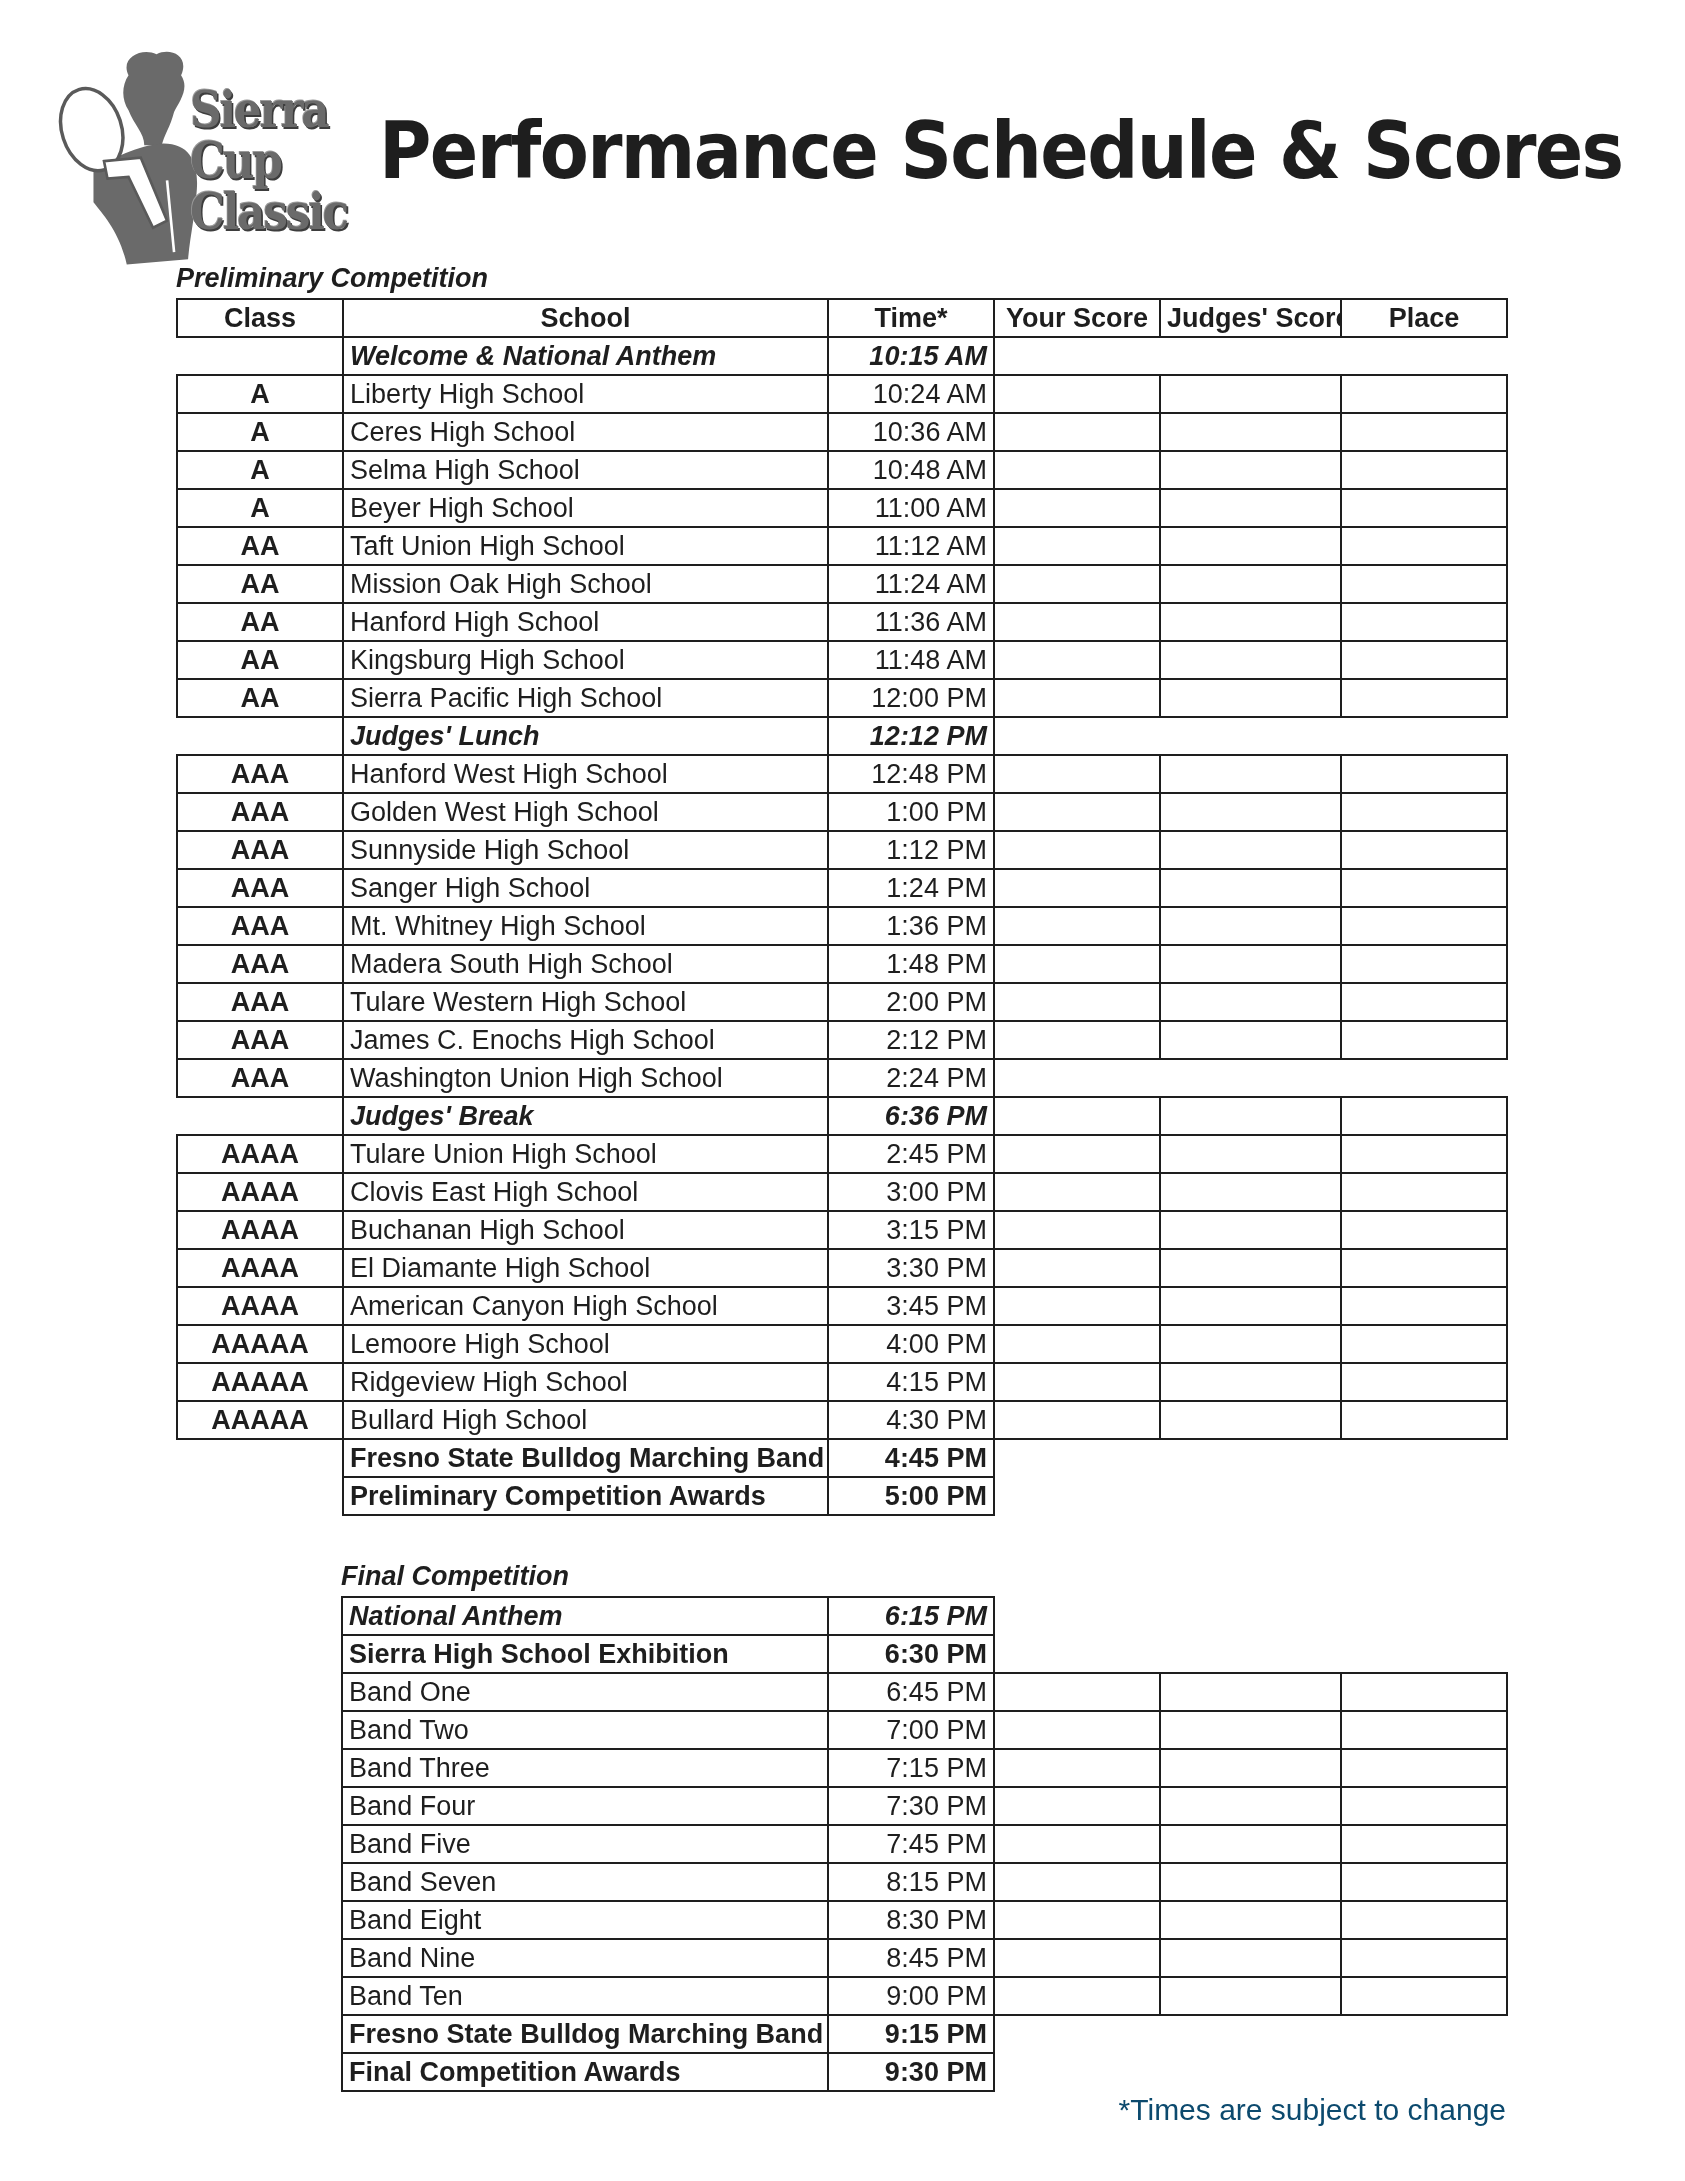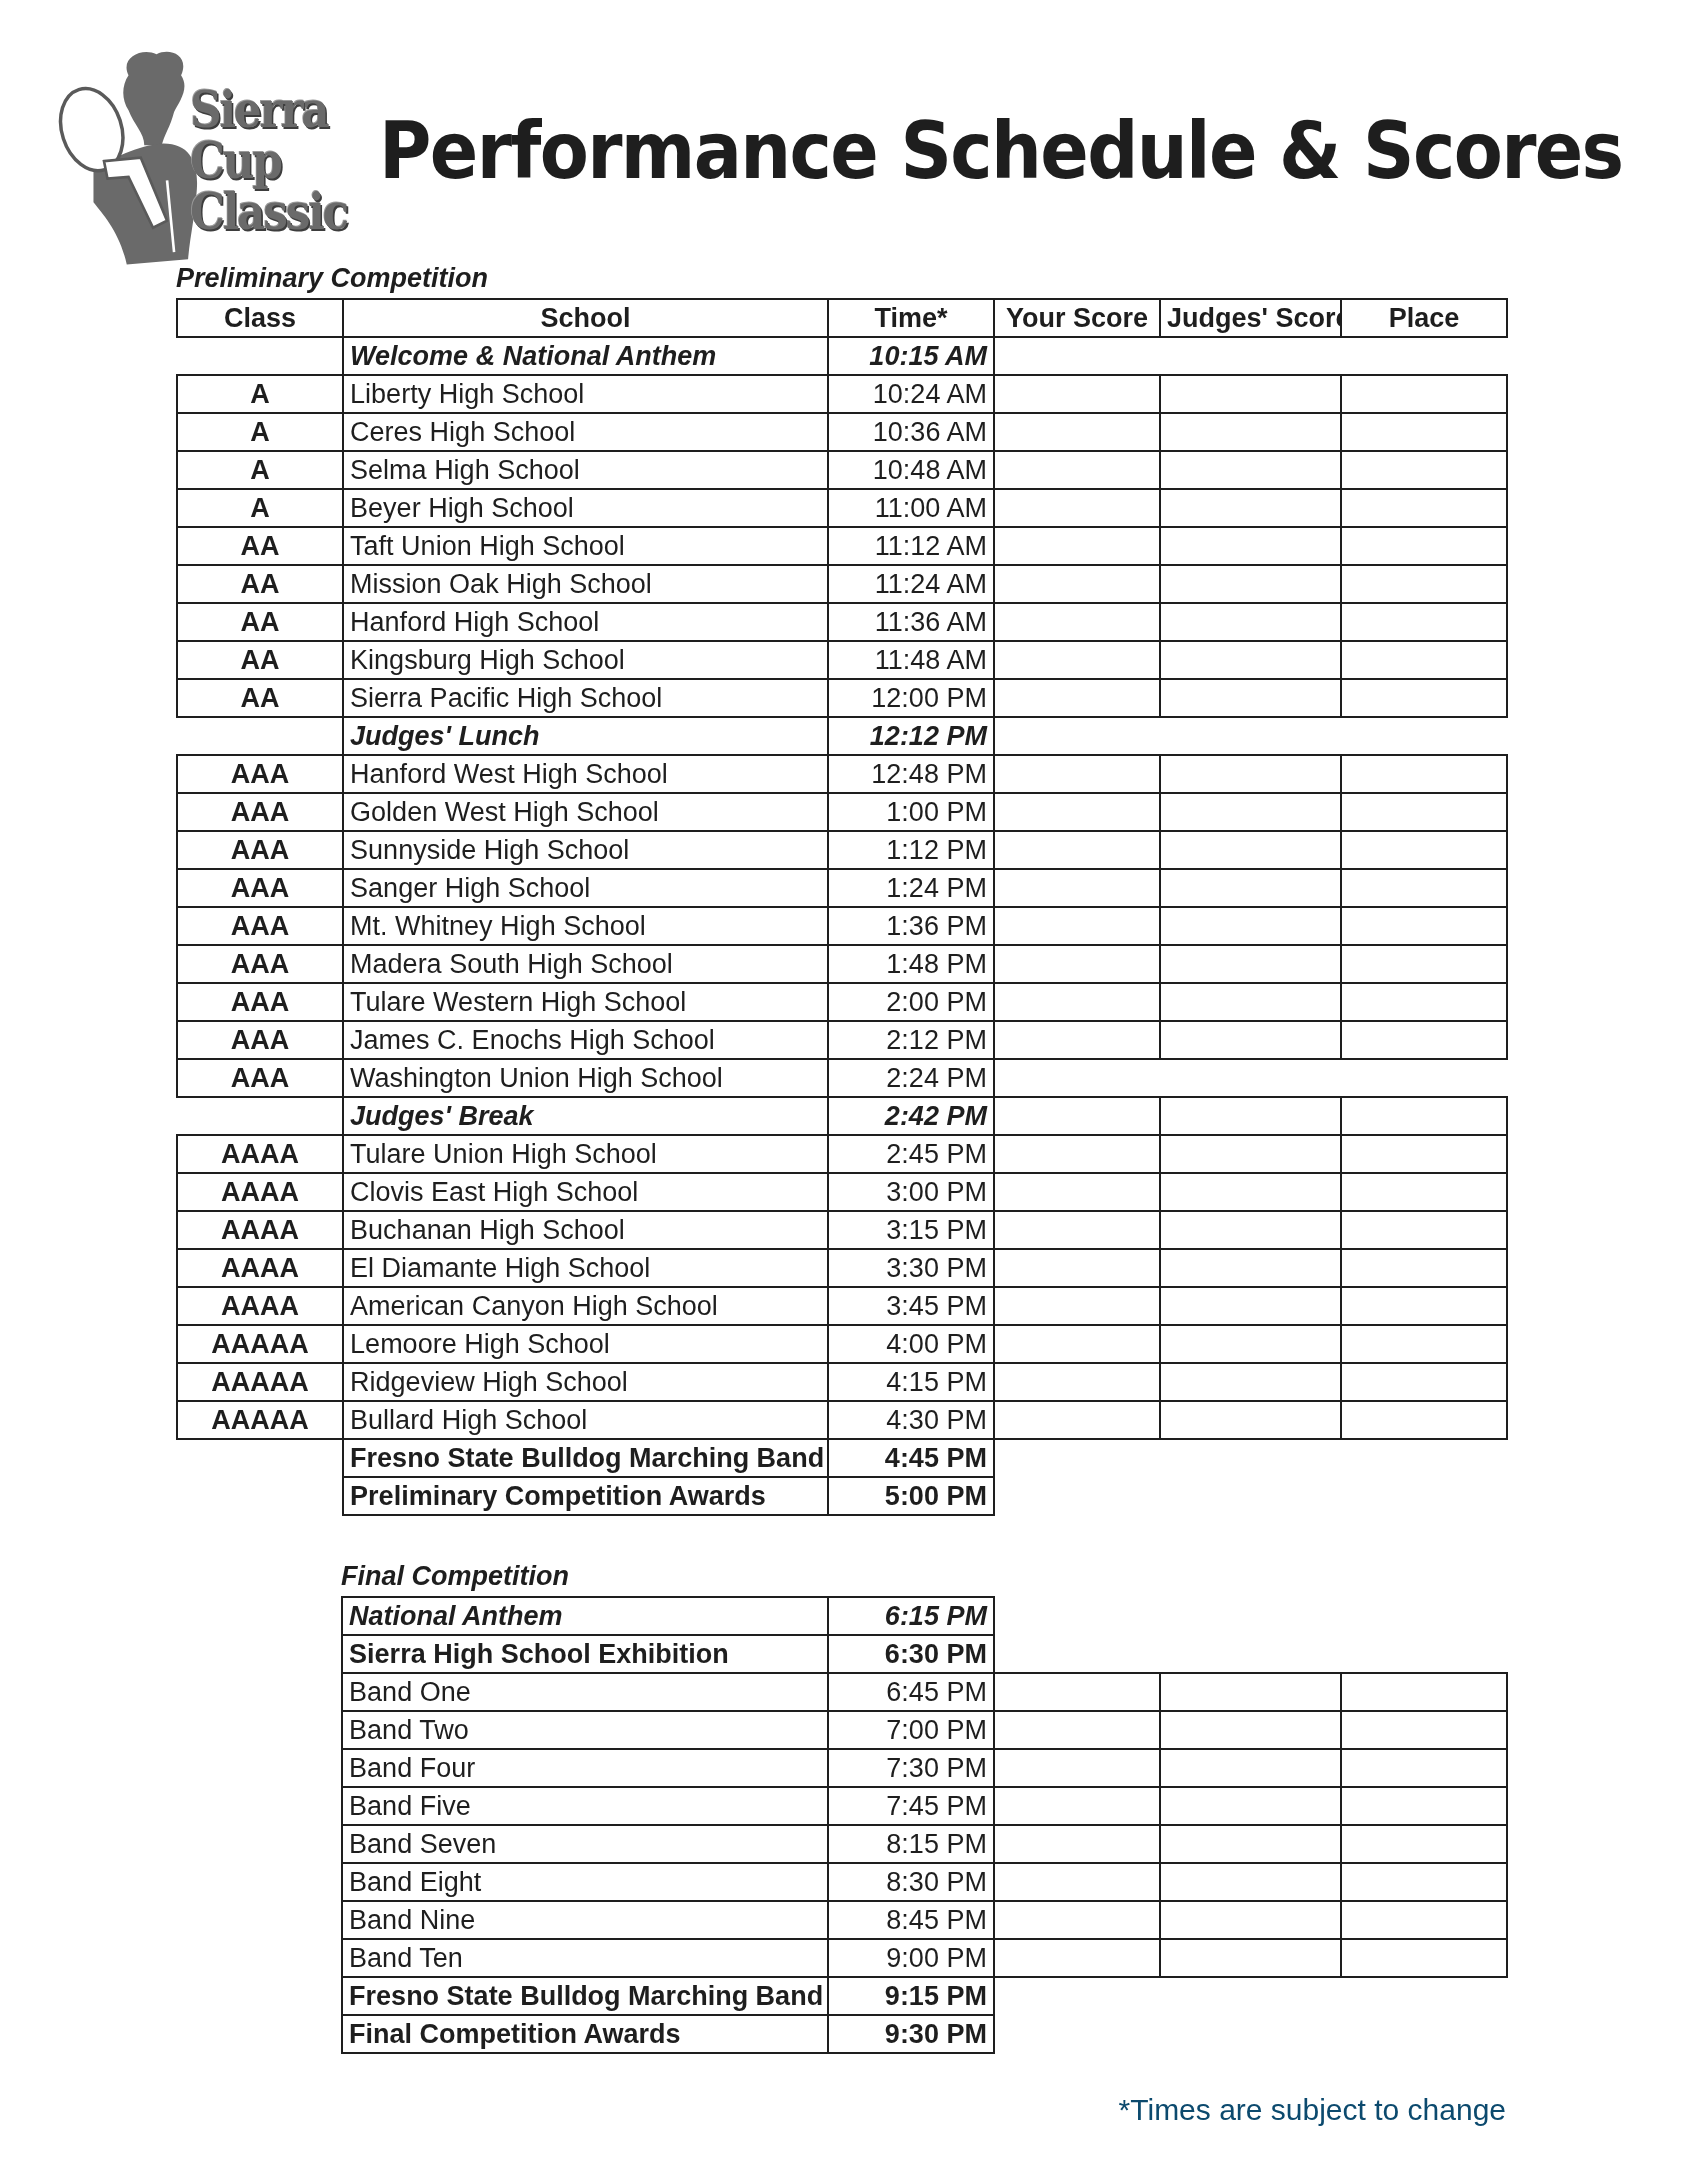--- a/index.html
+++ b/index.html
@@ -231,21 +231,21 @@
       </tr>
       <tr class="band">
         <td class="cls b">AAA</td>
         <td class="school b">Washington Union High School</td>
         <td class="time b">2:24 PM</td>
         <td class="none" colspan="3"></td>
       </tr>
       <tr class="event">
         <td class="cls none"></td>
         <td class="school b">Judges' Break</td>
-        <td class="time b">2:42 PM</td>
+        <td class="time b">6:36 PM</td>
         <td class="score"></td>
         <td class="score"></td>
         <td class="score"></td>
       </tr>
       <tr class="band">
         <td class="cls b">AAAA</td>
         <td class="school b">Tulare Union High School</td>
         <td class="time b">2:45 PM</td>
         <td class="score"></td>
         <td class="score"></td>
@@ -351,20 +351,27 @@
         <td class="score"></td>
       </tr>
       <tr class="band">
         <td class="school b">Band Two</td>
         <td class="time b">7:00 PM</td>
         <td class="score"></td>
         <td class="score"></td>
         <td class="score"></td>
       </tr>
       <tr class="band">
+        <td class="school b">Band Three</td>
+        <td class="time b">7:15 PM</td>
+        <td class="score"></td>
+        <td class="score"></td>
+        <td class="score"></td>
+      </tr>
+      <tr class="band">
         <td class="school b">Band Four</td>
         <td class="time b">7:30 PM</td>
         <td class="score"></td>
         <td class="score"></td>
         <td class="score"></td>
       </tr>
       <tr class="band">
         <td class="school b">Band Five</td>
         <td class="time b">7:45 PM</td>
         <td class="score"></td>

